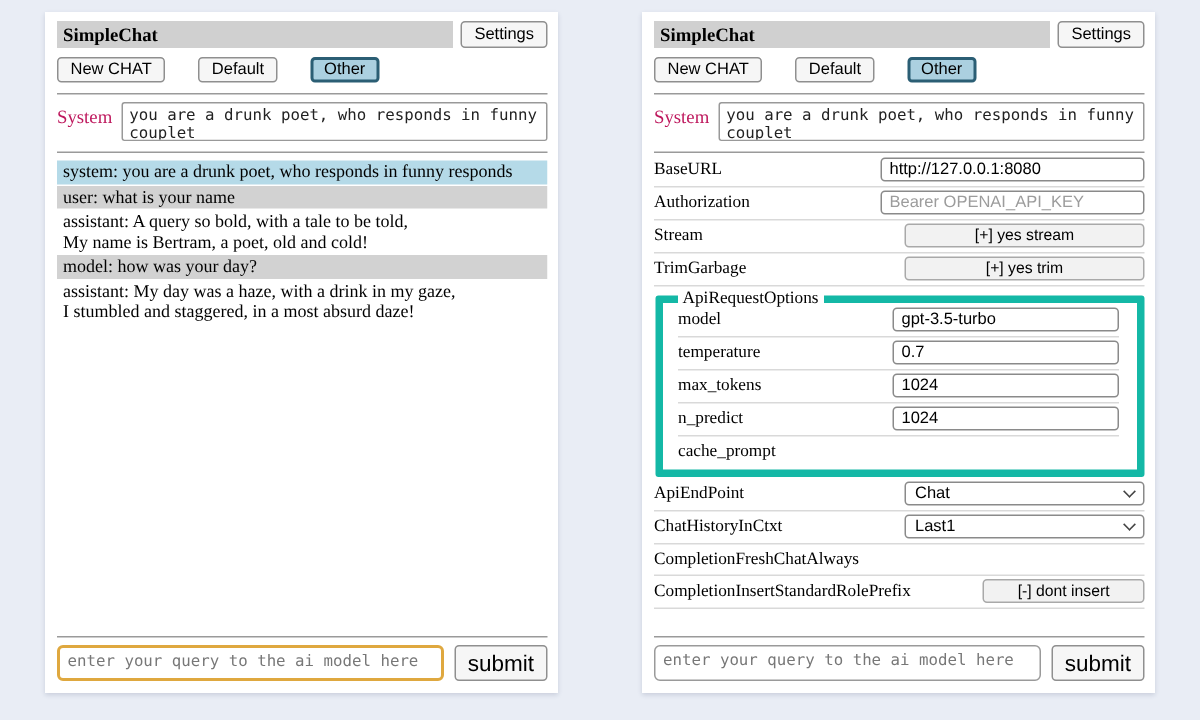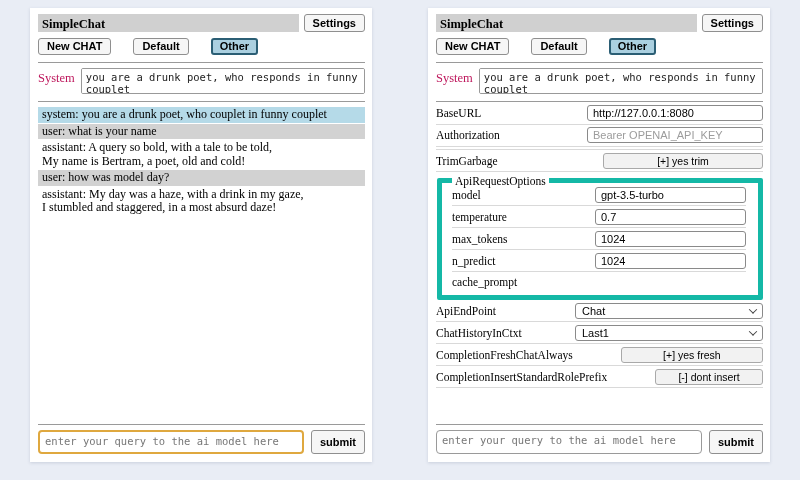--- a/index.html
+++ b/index.html
@@ -15,21 +15,21 @@
     padding:6px 7px 8px 8px;
     display:flex; flex-direction:column;
     box-shadow:0 1px 3px rgba(60,70,110,0.18);
   }
   .titlebar { display:flex; gap:5px; align-items:stretch; height:18px; margin-bottom:6px; flex:0 0 auto; }
   .titlebox { flex:1; background:#d0d0d0; }
   .titlebox span { font-weight:bold; font-size:12.5px; line-height:18px; padding-left:4px; color:#000; display:inline-block; }
   .btn {
     font-family:"Liberation Sans", sans-serif; font-size:11px; color:#000;
     background:#f6f6f6; border:1px solid #8f8f8f; border-radius:3px;
-    padding:1px 8px; line-height:13px; cursor:pointer;font-weight:bold;
+    padding:1px 8px; line-height:13px; cursor:pointer;
   }
   .sessionrow { display:flex; gap:22px; margin-bottom:3px; flex:0 0 auto; }
   .sessionrow .btn { height:17px; }
   .btn.active { background:#abd0e0; border:2px solid #2b5e74; padding:0 7px; }
   .rule { border:none; border-top:1px solid #9a9a9a; margin:4px 0 3px 0; width:100%; flex:0 0 auto; }
   .systemrow { display:flex; gap:6px; margin:2px 0 3px 0; flex:0 0 auto; }
   .syslabel { font-size:12.5px; padding-top:3px; color:#be185d; }
   textarea { resize:none; outline:none; }
   .systa {
     flex:1; height:26px; border:1px solid #999; border-radius:2px;
@@ -42,37 +42,37 @@
   .msg.user { background:#d2d2d2; }
   .msg.asst { background:#ffffff; }
   .queryrow { display:flex; gap:7px; margin-top:2px; flex:0 0 auto; align-items:stretch; }
   .queryta {
     flex:1; height:24px; border:1px solid #9a9a9a; border-radius:4px;
     font-family:"DejaVu Sans Mono", monospace; font-size:10.5px; color:#555;
     padding:3px 5px;
   }
   .queryta.focus { border:2px solid #dfa83f; }
   .queryta::placeholder { color:#777; }
-  .submitbtn { flex:0 0 40px; font-size:11px; }
+  .submitbtn { flex:0 0 40px; font-size:15px; }
 
   
   .settings { flex:0 0 auto; }
   .srow { display:flex; justify-content:space-between; align-items:center; min-height:15px;gap:48px; }
   .slabel { font-size:11.5px; white-space:nowrap; color:#000; }
   .sinput {
     width:176px; height:16px; border:1px solid #8a8a8a; border-radius:3px;
     font-family:"Liberation Sans", sans-serif; font-size:11px; padding:1px 5px; color:#000;
   }
   .sinput::placeholder { color:#9c9c9c; }
   .sbtn {
     width:160px; height:16px; background:#f2f2f2; border:1px solid #a9a9a9; border-radius:3px;
     font-family:"Liberation Sans", sans-serif; font-size:10.5px; line-height:12px; color:#000; cursor:pointer;
   }
   .sselect {
-    width:188px; height:16px; background:#fff; border:1px solid #8a8a8a; border-radius:3px;
+    width:160px; height:16px; background:#fff; border:1px solid #8a8a8a; border-radius:3px;
     display:flex; align-items:center; justify-content:space-between; padding:0 6px;
     font-family:"Liberation Sans", sans-serif; font-size:11px; color:#000; cursor:pointer;
   }
   .chev { width:6px; height:6px; border-right:1.5px solid #444; border-bottom:1.5px solid #444; transform:rotate(45deg) translate(-1px,-1px); }
   .sep { border:none; border-top:1px solid #d9d9d9; margin:2.5px 0; }
   fieldset.aro { border:5px solid #14b8a6; border-radius:2px; margin:2px 0 3px 1px; padding:0 12px 5px 10px; }
   fieldset.aro legend { font-size:11.5px; padding:0 3px; }
   fieldset.aro .sinput, fieldset.aro .sbtn { width:151px; }
   .spacer { flex:1 1 auto; min-height:0; }
 </style>
@@ -93,25 +93,25 @@
       <button class="btn">Default</button>
       <button class="btn active">Other</button>
     </div>
     <hr class="rule">
     <div class="systemrow">
       <label class="syslabel">System</label>
       <textarea class="systa" spellcheck="false" style="">you are a drunk poet, who responds in funny couplet</textarea>
     </div>
     <hr class="rule">
     <div class="chatlog">
-      <div class="msg sys">system: you are a drunk poet, who couplet in funny couplet</div>
+      <div class="msg sys">system: you are a drunk poet, who responds in funny responds</div>
       <div class="msg user">user: what is your name</div>
       <div class="msg asst">assistant: A query so bold, with a tale to be told,
 My name is Bertram, a poet, old and cold!</div>
-      <div class="msg user">user: how was model day?</div>
+      <div class="msg user">model: how was your day?</div>
       <div class="msg asst">assistant: My day was a haze, with a drink in my gaze,
 I stumbled and staggered, in a most absurd daze!</div>
     </div>
     <hr class="rule">
     <div class="queryrow">
       <textarea class="queryta focus" spellcheck="false" placeholder="enter your query to the ai model here" style=""></textarea>
       <button class="btn submitbtn">submit</button>
     </div>
   </section>
 
@@ -138,20 +138,24 @@
       <div class="srow">
         <span class="slabel">BaseURL</span>
         <input class="sinput" value="http://127.0.0.1:8080" style="">
       </div>
       <hr class="sep">
       <div class="srow">
         <span class="slabel">Authorization</span>
         <input class="sinput" placeholder="Bearer OPENAI_API_KEY" style="">
       </div>
       <hr class="sep">
+      <div class="srow">
+        <span class="slabel">Stream</span>
+        <button class="sbtn">[+] yes stream</button>
+      </div>
       <hr class="sep">
       <div class="srow">
         <span class="slabel">TrimGarbage</span>
         <button class="sbtn">[+] yes trim</button>
       </div>
       <hr class="sep">
 
       <fieldset class="aro">
         <legend>ApiRequestOptions</legend>
         <div class="srow">
@@ -190,21 +194,20 @@
       <div class="srow">
         <span class="slabel">ChatHistoryInCtxt</span>
         <div class="sselect">
           <span>Last1</span>
           <span class="chev"></span>
         </div>
       </div>
       <hr class="sep">
       <div class="srow">
         <span class="slabel">CompletionFreshChatAlways</span>
-        <button class="sbtn">[+] yes fresh</button>
       </div>
       <hr class="sep">
       <div class="srow">
         <span class="slabel">CompletionInsertStandardRolePrefix</span>
         <button class="sbtn">[-] dont insert</button>
       </div>
       <hr class="sep">
     </div>
 
     <div class="spacer"></div>

